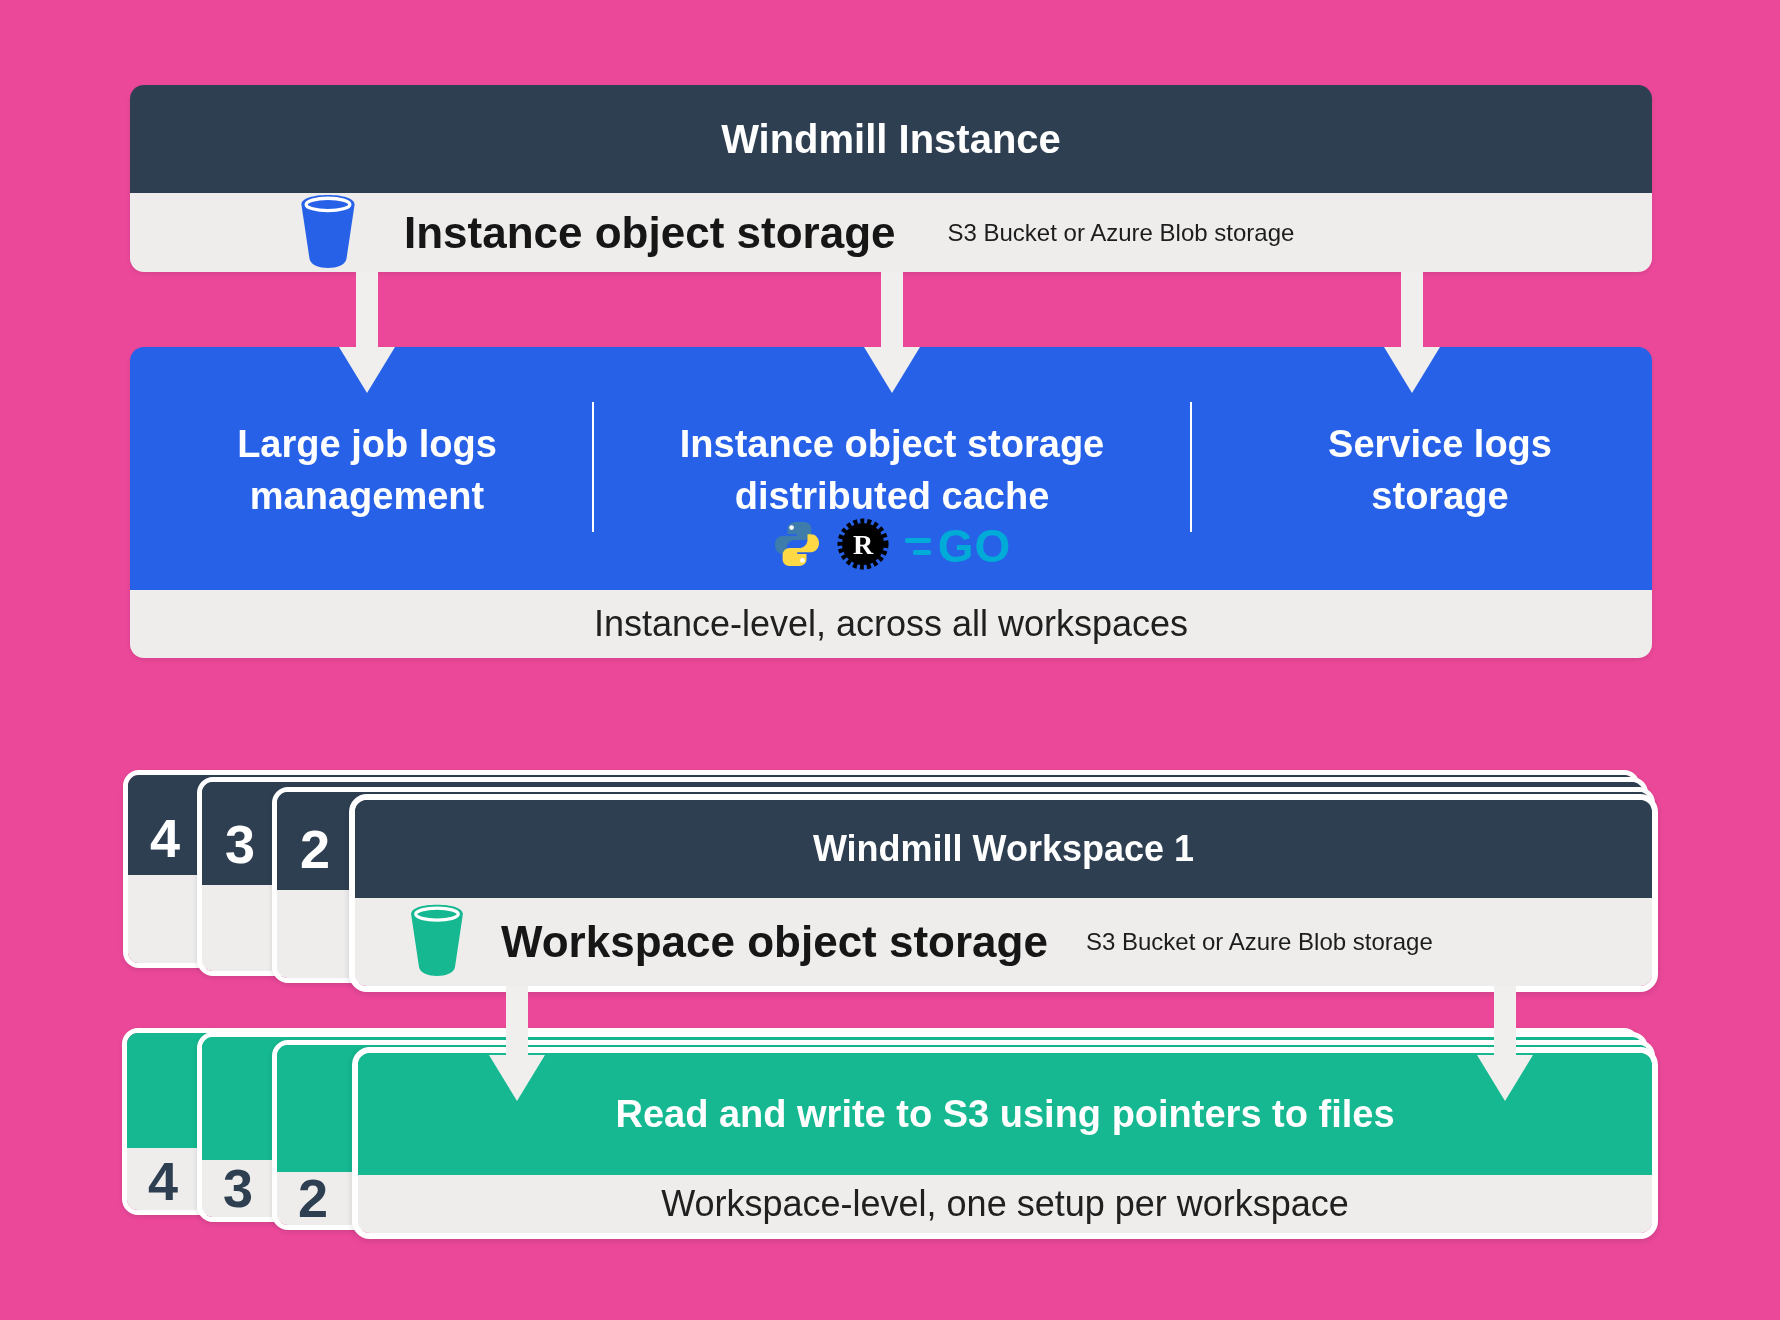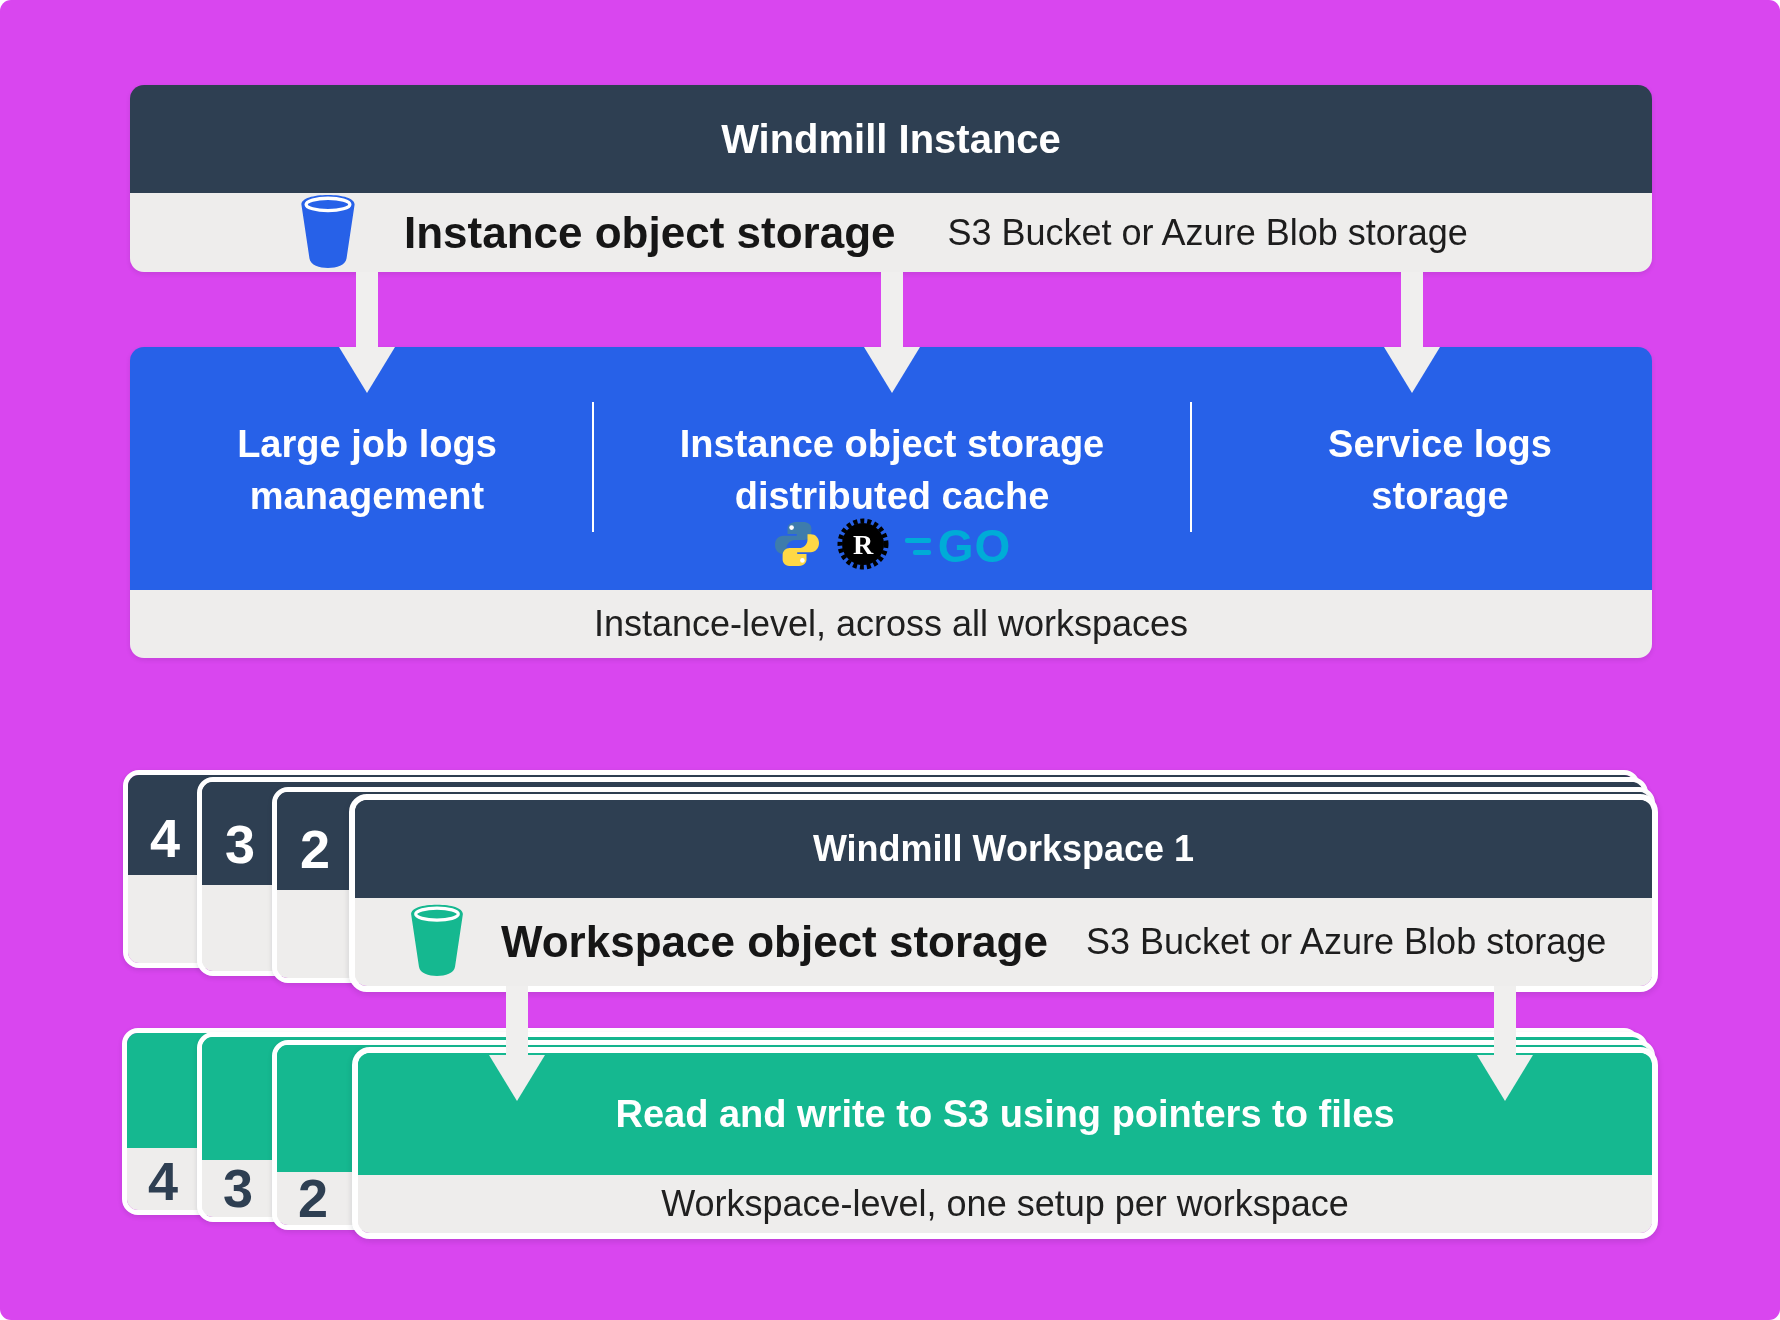--- a/index.html
+++ b/index.html
@@ -1,35 +1,35 @@
 <!DOCTYPE html>
 <html><head>
 <meta charset="utf-8">
 <style>
   html,body { margin:0; padding:0; background:#ffffff; }
   .canvas {
-    position:relative; width:1780px; height:1320px; background:#d946ef;
-    font-family:"Liberation Sans", sans-serif; overflow:hidden;border-radius:11px;
+    position:relative; width:1780px; height:1320px; background:#ec4899;
+    font-family:"Liberation Sans", sans-serif; overflow:hidden;
   }
   
   .card { position:absolute; border-radius:14px; overflow:hidden;
           box-shadow:0 2px 5px rgba(15,23,42,0.10); }
   .slate { background:#2E3F52; }
   .graybar { background:#EEEDEC; }
   .bluebox { background:#2761E8; }
   .greenbox { background:#15B890; }
 
   
   .instance-card { left:130px; top:85px; width:1522px; }
   .inst-header { height:108px; display:flex; align-items:center; justify-content:center;
                  color:#fff; font-size:40px; font-weight:bold; }
   .inst-bar { height:79px; display:flex; align-items:center; }
   .inst-bar .bucket { margin-left:168px; flex:0 0 auto; }
   .storage-label { font-size:44px; font-weight:bold; color:#161616; margin-left:46px; white-space:nowrap; }
-  .storage-detail { font-size:36px; color:#1d1d1d; margin-left:52px; white-space:nowrap; }
+  .storage-detail { font-size:24px; color:#1d1d1d; margin-left:52px; white-space:nowrap; }
 
   
   .arrow { position:absolute; z-index:30; }
   .stem { position:absolute; background:#F0EFEE; width:22px; }
   .head { position:absolute; width:56px; height:46px; background:#F0EFEE;
           -webkit-clip-path:polygon(0 0,100% 0,50% 100%); clip-path:polygon(0 0,100% 0,50% 100%); }
 
   
   .services-card { left:130px; top:347px; width:1522px; }
   .svc-blue { height:243px; position:relative; }

